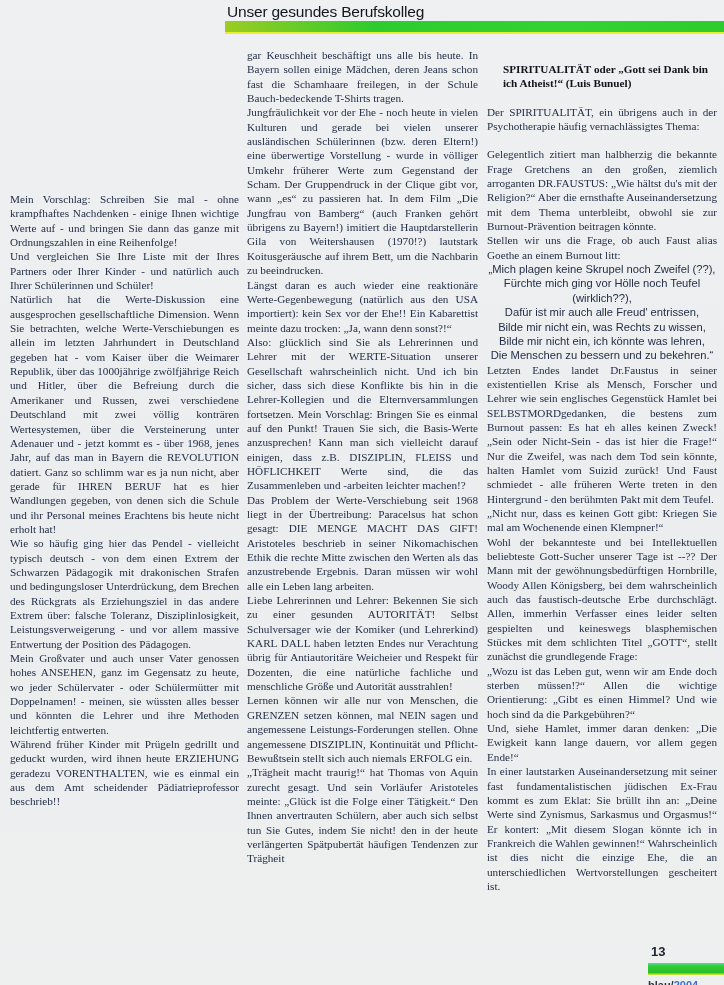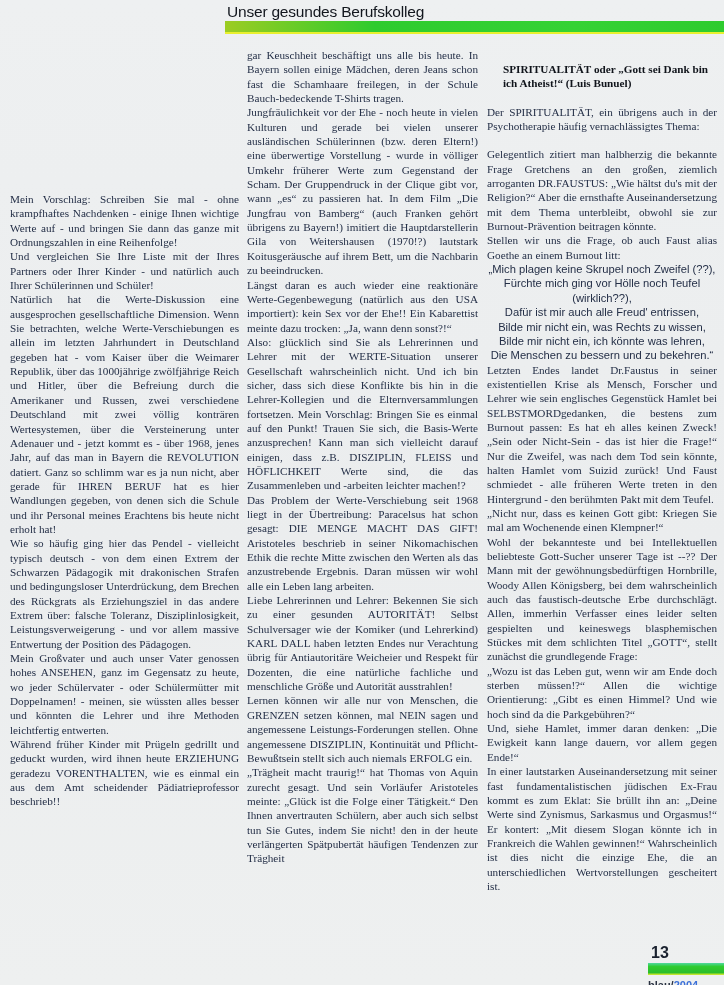--- a/index.html
+++ b/index.html
@@ -23,21 +23,21 @@
   }
   .col-1{left:10px;top:192px;width:229px;}
   .col-2{left:247px;top:48px;width:231px;}
   .col-3{left:487px;top:48px;width:230px;}
   .para{margin:0;text-align:justify;font-family:Liberation Serif, serif;}
   .heading{font-weight:bold;color:#10141b;margin:14px 0 14px 16px;text-align:left;}
   .spacer{height:14px;}
   .verse-line{text-align:center;}
   .page-number{
     position:absolute;left:651px;top:944px;
-    font-size:16px;font-weight:bold;color:#1a222f;
+    font-size:13px;font-weight:bold;color:#1a222f;
   }
   .footer-bar{
     position:absolute;left:648px;top:963px;width:76px;height:12px;
     background:linear-gradient(180deg,#4fd8a0 0%,var(--green,#2ecb2e) 30%,#2bbd2b 80%,#e9ef2f 100%);
   }
   .footer-cutoff{
     position:absolute;left:648px;top:979px;height:6px;width:76px;overflow:hidden;
     font-size:11px;font-weight:bold;color:#2a3242;
   }
   .footer-cutoff .year{color:#3a6fd8;}

